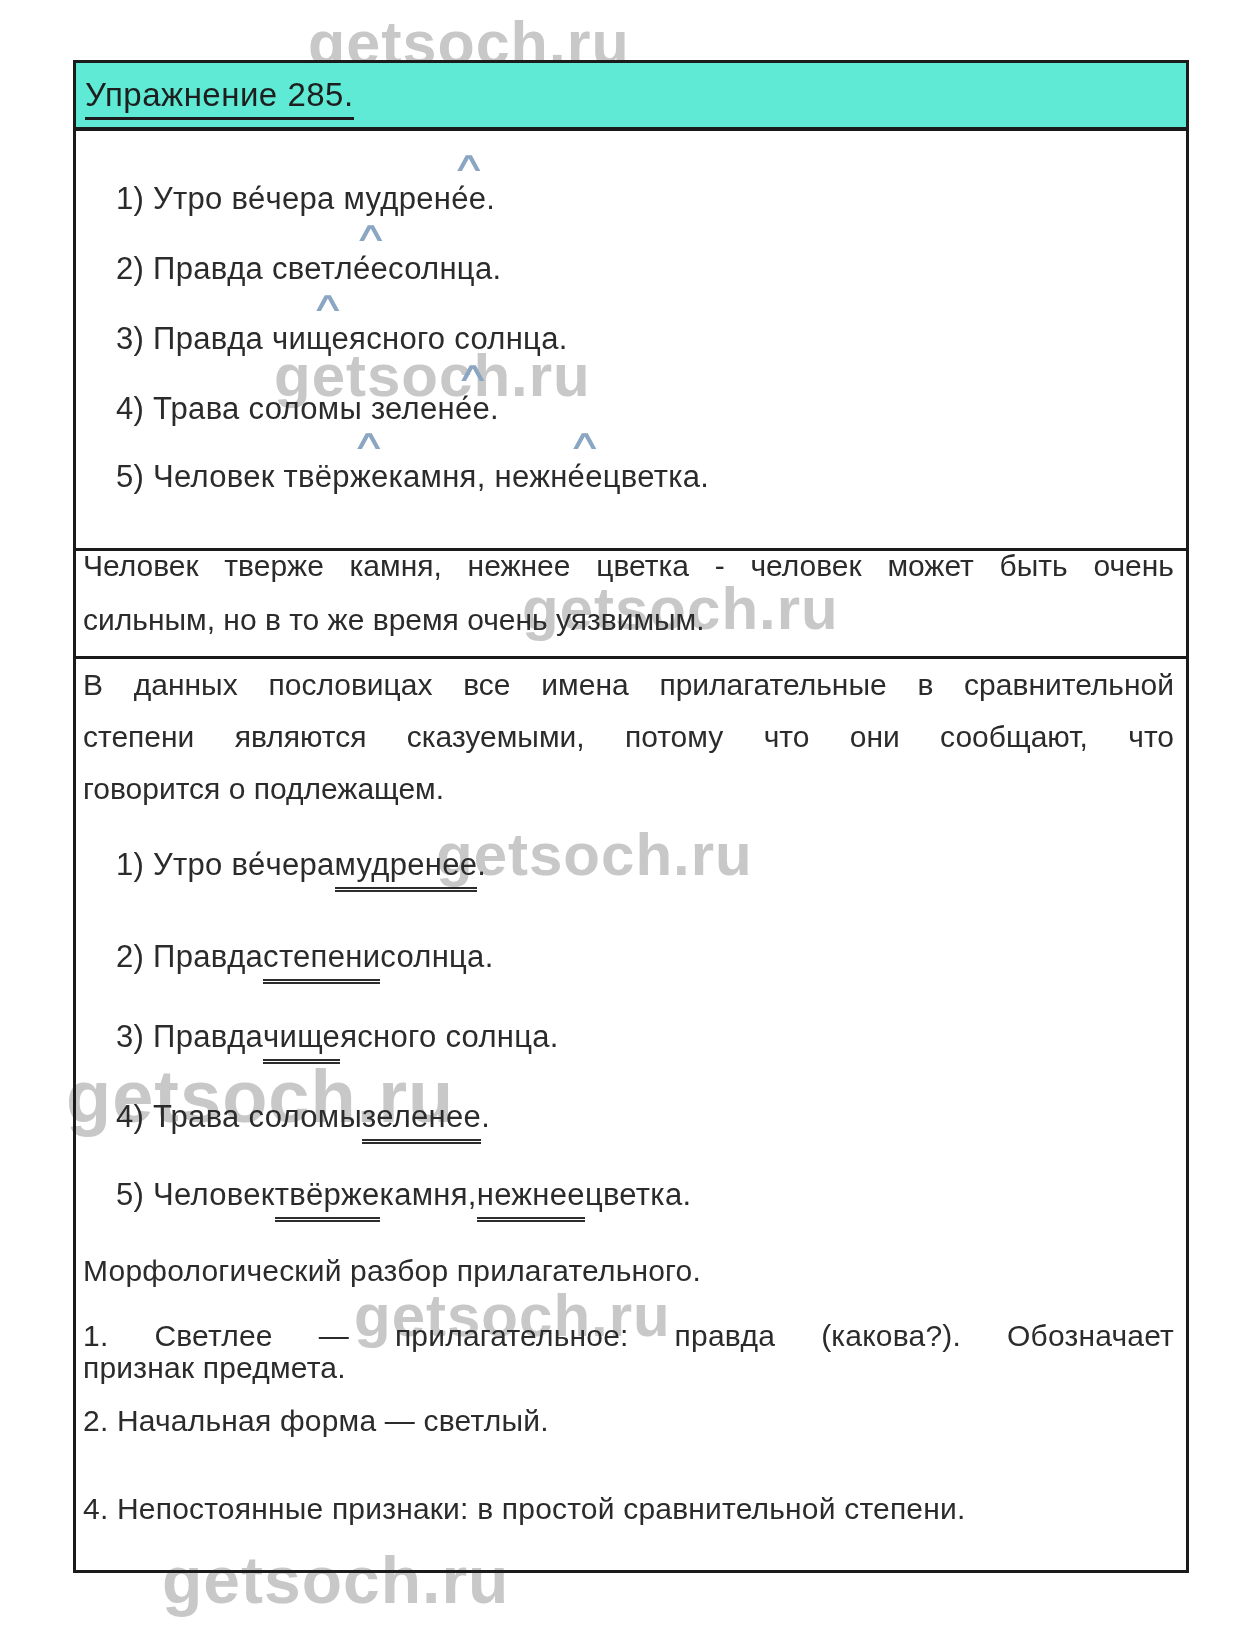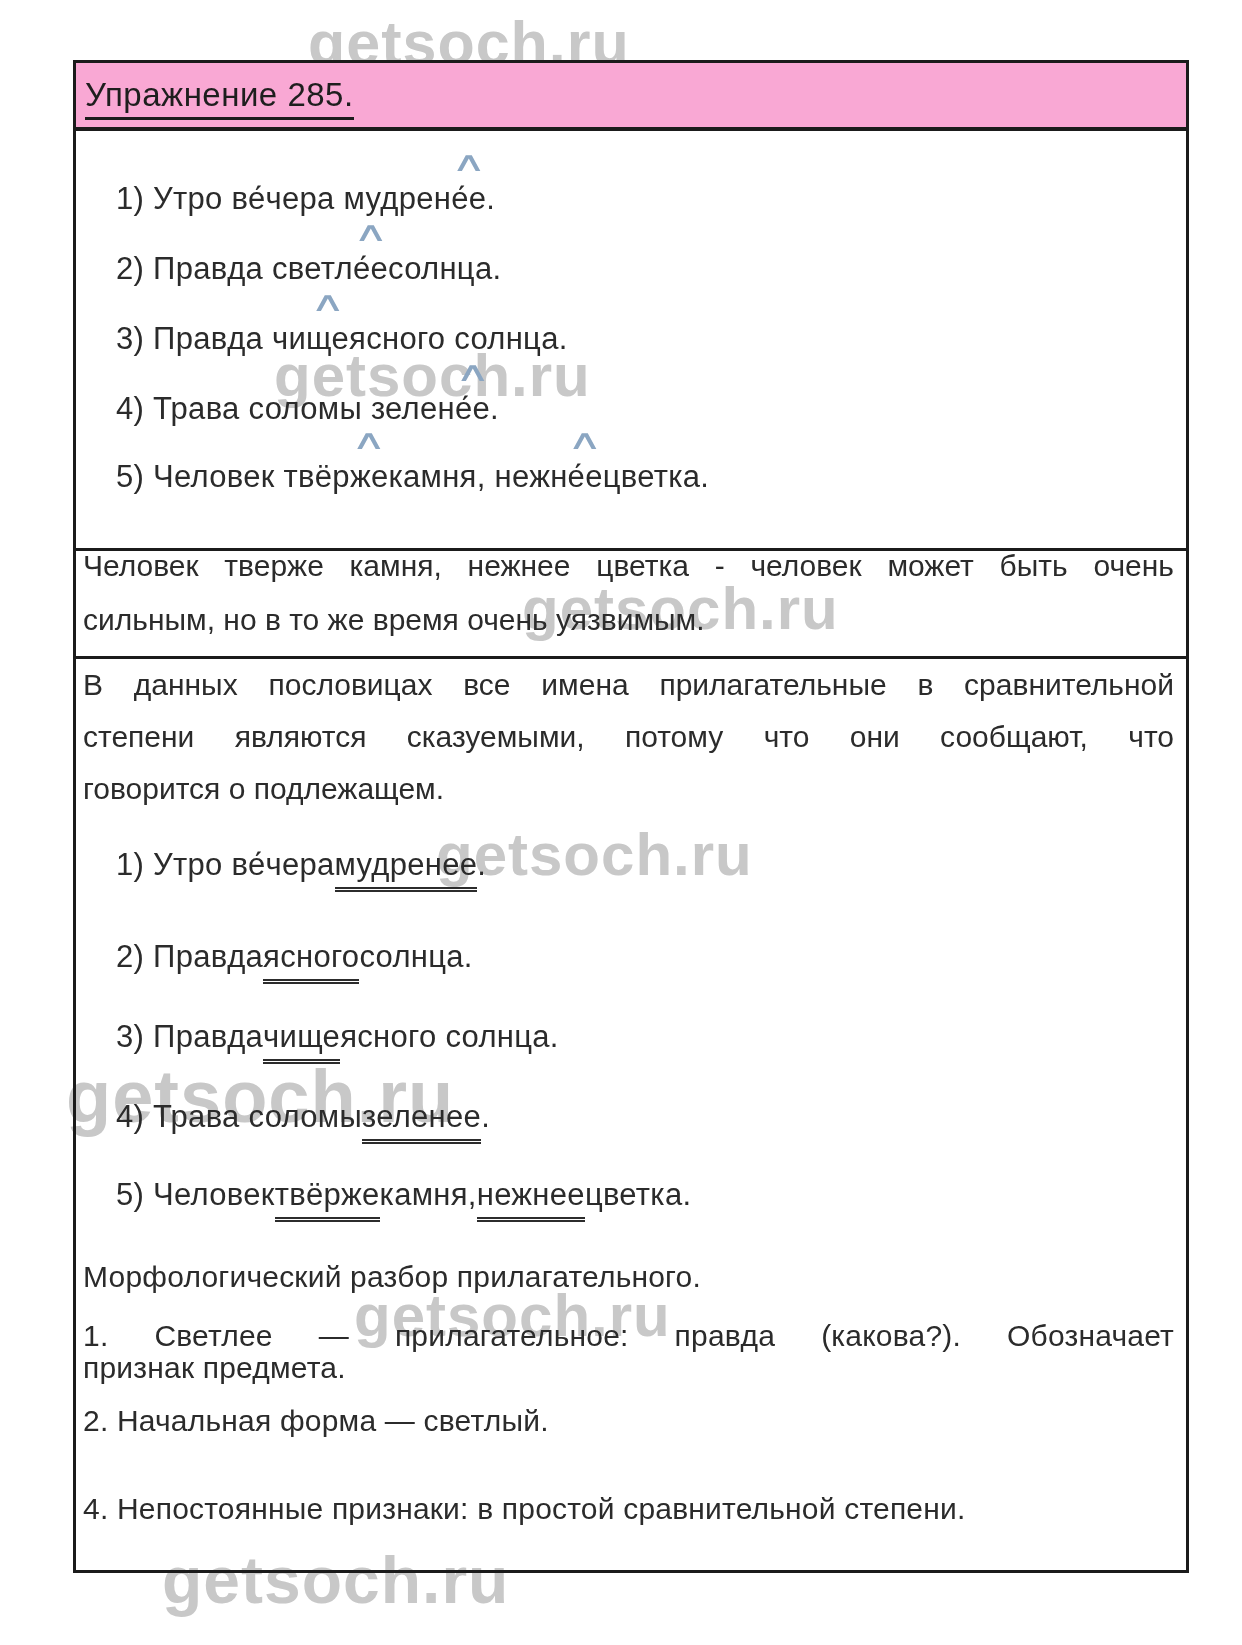--- a/index.html
+++ b/index.html
@@ -14,21 +14,21 @@
     position:absolute;font-weight:bold;line-height:1;letter-spacing:1px;
     white-space:nowrap;user-select:none;
   }
   
   #exercise-table{
     position:absolute;left:73px;top:60px;width:1116px;height:1513px;
     border:3px solid #1b1b1b;box-sizing:border-box;z-index:1;background:transparent;
   }
   .t-row{position:relative;box-sizing:border-box;width:100%;}
   #header-row{
-    height:68px;border-bottom:4px solid #1b1b1b;background:#f9a8d4;
+    height:68px;border-bottom:4px solid #1b1b1b;background:#5eead4;
     padding:13px 0 0 9px;font-size:33px;
   }
   #exercise-title{
     display:inline-block;border-bottom:3px solid #1c1c1c;padding-bottom:3px;
     color:#1e1e1e;letter-spacing:0.5px;
   }
   #row-proverbs{height:420px;border-bottom:3px solid #1b1b1b;}
   #row-meaning{height:120px;border-bottom:3px solid #1b1b1b;font-size:30px;}
   #row-analysis{height:899px;font-size:30px;}
   
@@ -82,26 +82,26 @@
       </div>
   </div>
   <div id="row-analysis" class="t-row">
     <div id="explanation-block">
         <div class="just">В данных пословицах все имена прилагательные в сравнительной</div>
         <div class="just">степени являются сказуемыми, потому что они сообщают, что</div>
         <div>говорится о подлежащем.</div>
       </div>
     <div id="proverbs-underlined-block">
         <div class="pline" style="top: 184px;"><span class="seg">1) Утро ве́чера </span><span class="seg pred">мудренее</span><span class="seg">.</span></div>
-        <div class="pline" style="top: 276px;"><span class="seg">2) Правда </span><span class="seg pred">ясного</span><span class="seg"> солнца.</span></div>
+        <div class="pline" style="top: 276px;"><span class="seg">2) Правда </span><span class="seg pred">степени</span><span class="seg"> солнца.</span></div>
         <div class="pline" style="top: 356px;"><span class="seg">3) Правда </span><span class="seg pred">чище</span><span class="seg"> ясного солнца.</span></div>
         <div class="pline" style="top: 436px;"><span class="seg">4) Трава соломы </span><span class="seg pred">зеленее</span><span class="seg">.</span></div>
         <div class="pline" style="top: 514px;"><span class="seg">5) Человек </span><span class="seg pred">твёрже</span><span class="seg"> камня, </span><span class="seg pred">нежнее</span><span class="seg"> цветка.</span></div>
       </div>
     <div id="morphology-block">
-        <div class="m-line" style="top: 592px; margin-top: 6px;">Морфологический разбор прилагательного.</div>
+        <div class="m-line" style="top: 592px;">Морфологический разбор прилагательного.</div>
         <div class="m-line just" style="top: 642px; margin-top: 15px;">1. Светлее — прилагательное: правда (какова?). Обозначает</div>
         <div class="m-line" style="top: 689px;">признак предмета.</div>
         <div class="m-line" style="top: 742px;">2. Начальная форма — светлый.</div>
         <div class="m-line" style="top: 830px;">4. Непостоянные признаки: в простой сравнительной степени.</div>
       </div>
   </div>
 </div>
 
 </body></html>

